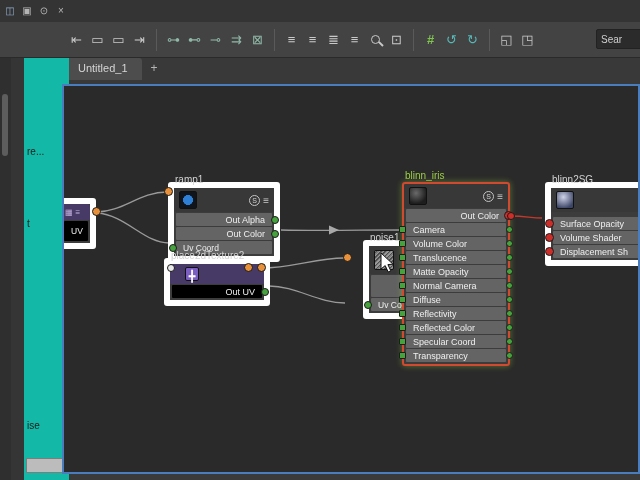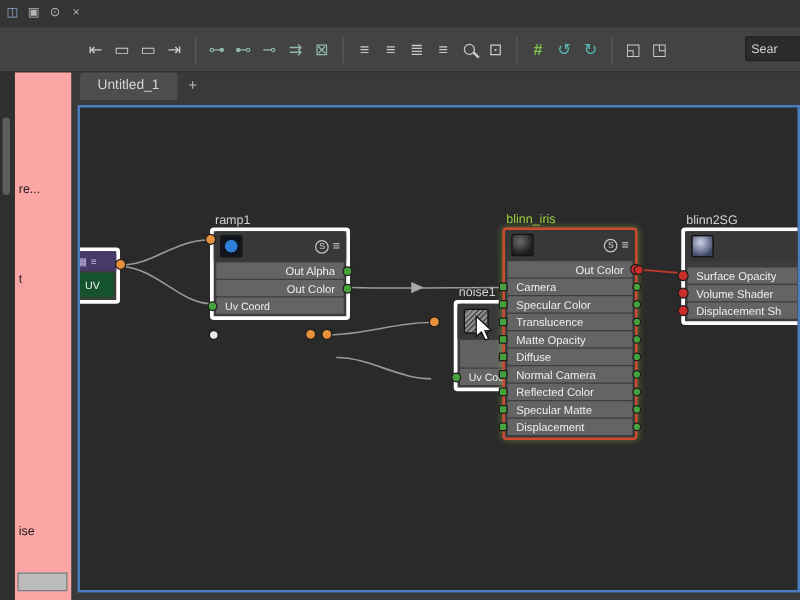--- a/index.html
+++ b/index.html
@@ -24,46 +24,46 @@
 
   
   .tabbar{position:absolute;left:57px;top:58px;width:583px;height:26px;background:#393939;display:flex;}
   .tab{margin-left:7px;height:22px;background:#4d4d4d;color:#d5d5d5;font-size:11px;padding:4px 14px 0;border-radius:3px 3px 0 0}
   .addtab{height:22px;padding:3px 9px 0;color:#b5b5b5;font-size:12px}
 
   
   .sidebar{position:absolute;left:0;top:58px;width:57px;height:422px;background:#353535}
   .scrollcol{position:absolute;left:0;top:0;width:11px;height:422px;background:#2f2f2f}
   .scrollhandle{position:absolute;left:2px;top:36px;width:6px;height:62px;background:#5d5d5d;border-radius:3px}
-  .binstrip{position:absolute;left:12px;top:0;width:45px;height:422px;background:#fca5a5}
+  .binstrip{position:absolute;left:24px;top:0;width:45px;height:422px;background:#14b8a6}
   .binitem{position:absolute;left:3px;font-size:10px;color:#1d1d1d;white-space:nowrap}
   .binitem.i1{top:88px}.binitem.i2{top:160px}.binitem.i3{top:362px}
   .binfooter{position:absolute;left:2px;bottom:7px;width:40px;height:15px;background:#bcbcbc;border:1px solid #7d7d7d}
 
   
   .canvas{position:absolute;left:62px;top:84px;width:578px;height:390px;background:#2a2a2a;border:2px solid #4a7dbd;overflow:hidden}
   .wires{position:absolute;left:0;top:0;pointer-events:none}
 
   
-  .node{position:absolute;background:#3c3c3c;border:3px solid #ffffff;border-radius:3px;padding-bottom:2px}
+  .node{position:absolute;background:#3c3c3c;border:6px solid #ffffff;border-radius:3px;padding-bottom:2px}
   .node-label{position:absolute;top:-14px;left:1px;font-size:10px;color:#d2d2d2;white-space:nowrap}
   .node-label.sel{color:#9ccd45}
   .node-header{height:24px;display:flex;align-items:center;gap:3px;padding:0 5px;background:#383838;border-radius:3px 3px 0 0}
   .swatch{width:18px;height:18px;border-radius:2px;border:1px solid #111;flex:0 0 auto}
   .sw-ramp{background:radial-gradient(circle at 50% 50%,#2e7fd6 0 42%,#10151c 46%)}
   .sw-blinn{background:radial-gradient(circle at 38% 32%,#6a6a6a,#1d1d1d 72%)}
   .sw-sg{background:radial-gradient(circle at 40% 32%,#cfd3e8,#3c4566 78%)}
   .sw-p2d{background:#7a5fc0;color:#fff;font-size:11px;line-height:16px;text-align:center}
   .sw-noise{background:repeating-linear-gradient(135deg,#9a9a9a 0 1px,#4e4e4e 1px 2px,#7d7d7d 2px 3px)}
   .spacer{flex:1}
   .badge{width:11px;height:11px;border:1px solid #c4c4c4;border-radius:50%;font-size:7px;line-height:10px;text-align:center;color:#d5d5d5;flex:0 0 auto}
   .menu{font-size:10px;color:#c9c9c9;flex:0 0 auto}
   .row{height:13px;margin:1px 2px 0;background:#646464;display:flex;align-items:center;padding:0 7px;font-size:9px;color:#efefef;position:relative;border-radius:1px;white-space:nowrap}
   .row.r{justify-content:flex-end}
-  .row.purple{background:#14532d}
+  .row.purple{background:#000000}
   .row.blank{background:#616161}
   .row.foot{font-size:8.5px}
   .dotR::after{content:"";position:absolute;right:-7px;top:50%;margin-top:-4px;width:6px;height:6px;border-radius:50%;background:#46a23c;border:1px solid #1c1c1c}
   .dotL::before{content:"";position:absolute;left:-7px;top:50%;margin-top:-4px;width:6px;height:6px;border-radius:50%;background:#46a23c;border:1px solid #1c1c1c}
   .dotR.red::after{background:#cc2f2a;width:7px;height:7px;margin-top:-4.5px}
   .chipL::before{content:"";position:absolute;left:-7px;top:50%;margin-top:-3.5px;width:5px;height:5px;border-radius:1px;background:#46a23c;border:1px solid #1c1c1c}
   .chipR::after{content:"";position:absolute;right:-7px;top:50%;margin-top:-3.5px;width:5px;height:5px;border-radius:50%;background:#46a23c;border:1px solid #1c1c1c}
   .dotLred::before{content:"";position:absolute;left:-8px;top:50%;margin-top:-4.5px;width:7px;height:7px;border-radius:50%;background:#cc2f2a;border:1px solid #1c1c1c}
 
   .node.selected{border:2px solid #cf4a2e;box-shadow:0 0 6px rgba(160,210,70,.45)}
@@ -167,20 +167,30 @@
         <span>Out Alpha</span>
       </div>
     <div class="row r dotR">
         <span>Out Color</span>
       </div>
     <div class="row foot dotL">
         <span>Uv Coord</span>
       </div>
   </div>
 
+  <div class="node" style="left:100px;top:172px;width:106px">
+    <div class="node-label">place2dTexture2</div>
+    <div class="node-header" style="height:20px;background:#473a66">
+      <span class="swatch sw-p2d" style="width:14px;height:14px;margin-left:10px">╋</span>
+      <span class="spacer"></span>
+    </div>
+    <div class="row r purple dotR">
+        <span>Out UV</span>
+      </div>
+  </div>
 
   <div class="node" style="left:299px;top:154px;width:56px">
     <div class="node-label">noise1</div>
     <div class="node-header" style="height:28px">
       <span class="swatch sw-noise" style="width:20px;height:20px"></span>
       <span class="spacer"></span>
     </div>
     <div class="row blank" style="height:22px"></div>
     <div class="row foot dotL">
         <span>Uv Coord</span>
@@ -195,42 +205,45 @@
       <span class="badge">S</span>
       <span class="menu">≡</span>
     </div>
     <div class="row r dotR red">
         <span>Out Color</span>
       </div>
     <div class="row chipL chipR">
         <span>Camera</span>
       </div>
     <div class="row chipL chipR">
-        <span>Specular Color</span>
+        <span>Volume Color</span>
       </div>
     <div class="row chipL chipR">
         <span>Translucence</span>
       </div>
     <div class="row chipL chipR">
         <span>Matte Opacity</span>
       </div>
     <div class="row chipL chipR">
+        <span>Normal Camera</span>
+      </div>
+    <div class="row chipL chipR">
         <span>Diffuse</span>
       </div>
     <div class="row chipL chipR">
-        <span>Normal Camera</span>
+        <span>Reflectivity</span>
       </div>
     <div class="row chipL chipR">
         <span>Reflected Color</span>
       </div>
     <div class="row chipL chipR">
-        <span>Specular Matte</span>
-      </div>
-    <div class="row chipL chipR">
-        <span>Displacement</span>
+        <span>Specular Coord</span>
+      </div>
+    <div class="row chipL chipR">
+        <span>Transparency</span>
       </div>
   </div>
 
   <div class="node" style="left:481px;top:96px;width:158px">
     <div class="node-label">blinn2SG</div>
     <div class="node-header">
       <span class="swatch sw-sg"></span>
       <span class="spacer"></span>
     </div>
     <div class="row dotLred" style="margin-top:5px">

